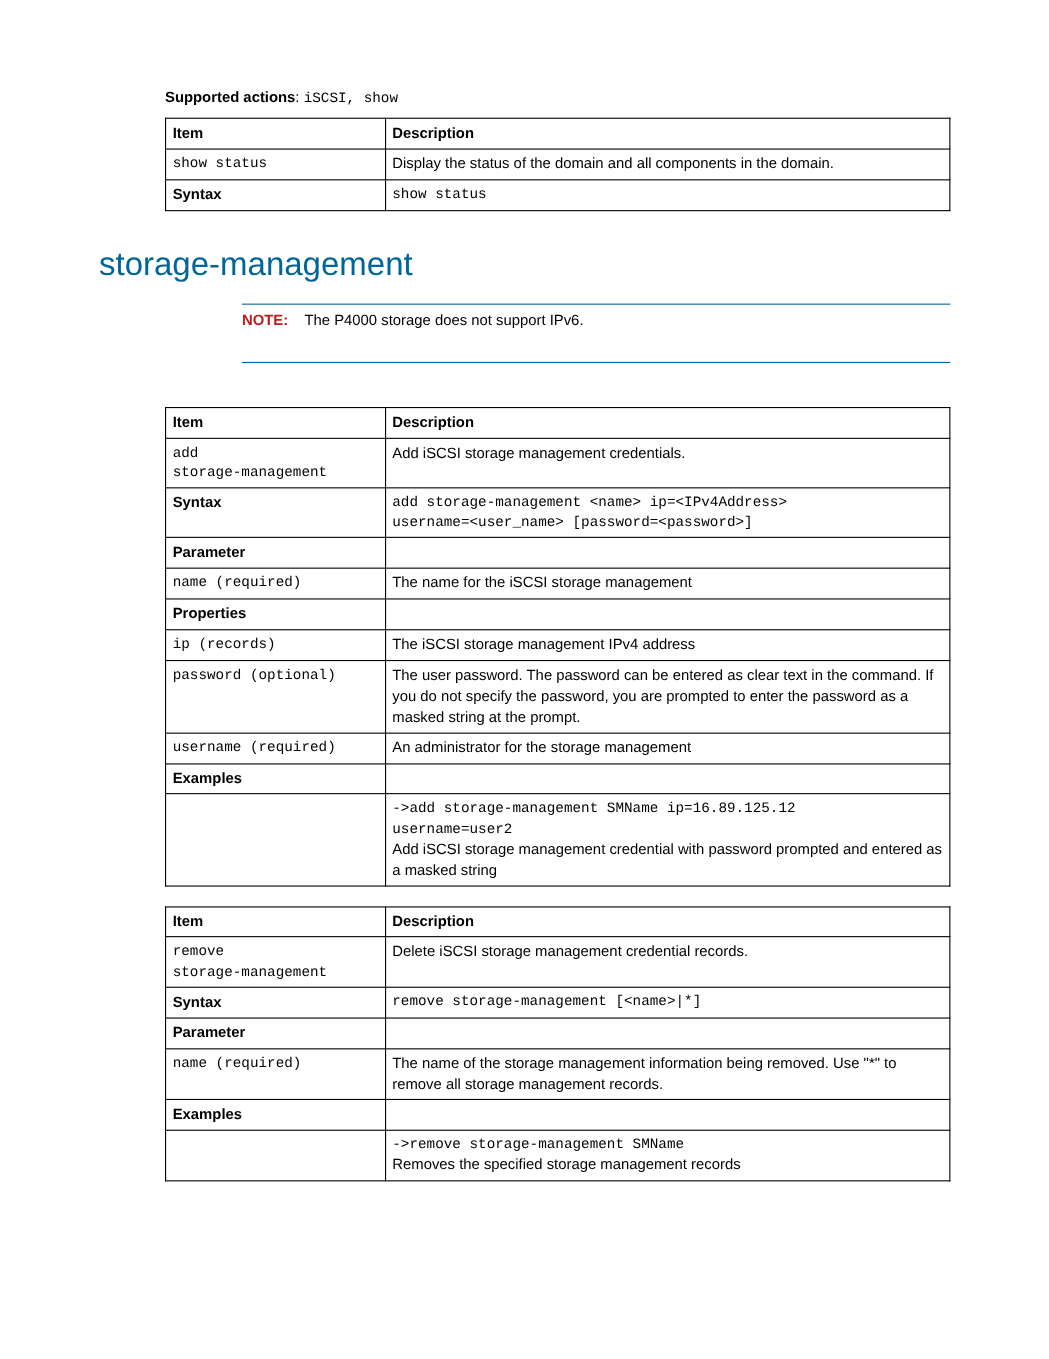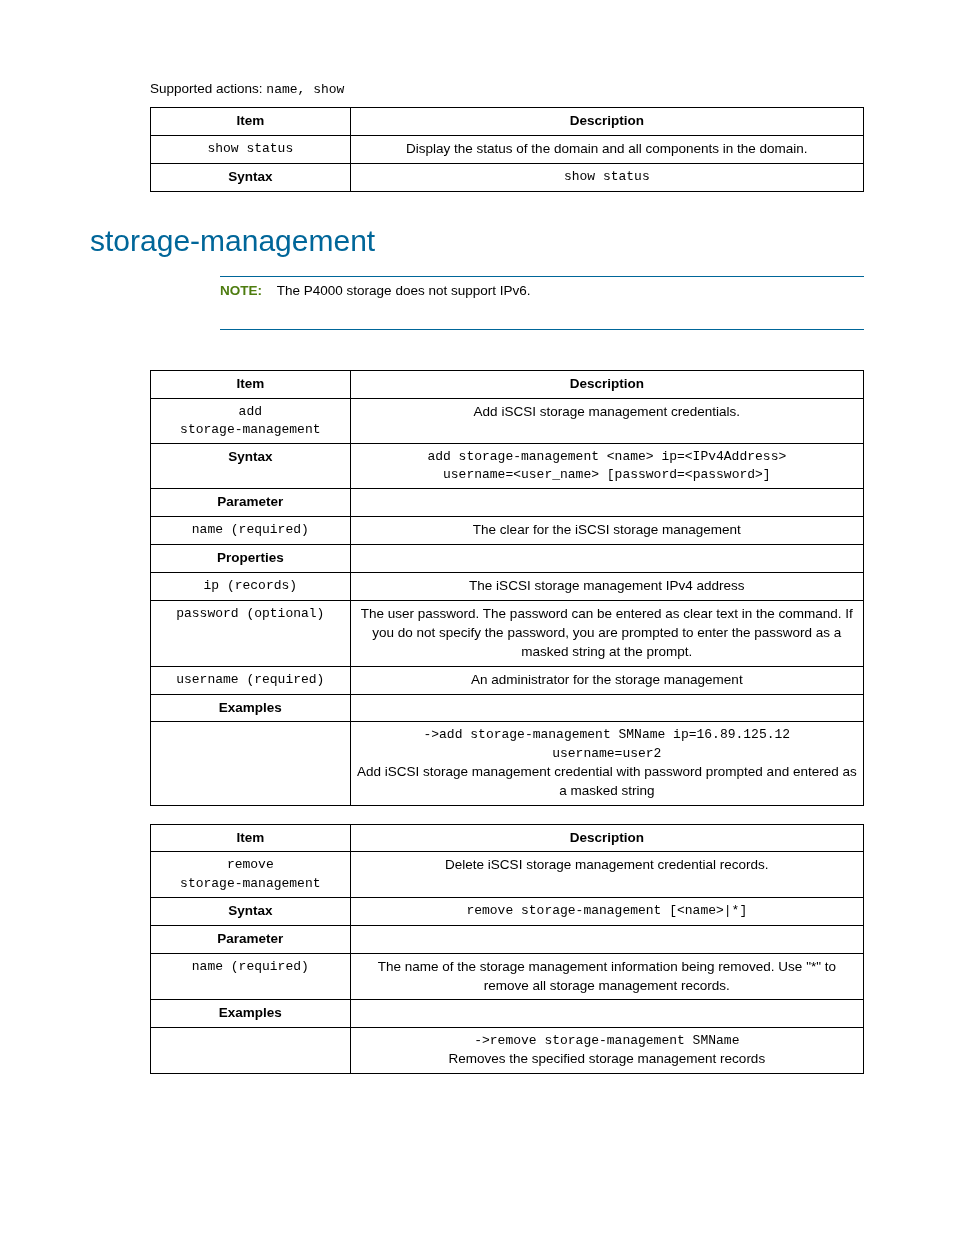--- a/index.html
+++ b/index.html
@@ -16,35 +16,35 @@
       font-size: 13.5px;
       line-height: 1.4;
     }
     .content-indent {
       margin-left: 60px;
     }
     .supported-actions {
       margin-bottom: 8px;
     }
     .supported-actions .label {
-      font-weight: normal;
+      font-weight: bold;
     }
     .mono {
       font-family: "Courier New", Courier, monospace;
       font-size: 13px;
     }
     table {
       border-collapse: collapse;
       width: 100%;
       margin-bottom: 18px;
     }
     table th, table td {
       border: 1px solid #000;
       padding: 4px 6px;
-      text-align: center;
+      text-align: left;
       vertical-align: top;
       font-size: 13.5px;
     }
     table th {
       font-weight: bold;
     }
     table td.label-cell {
       font-weight: bold;
     }
     h1.section-title {
@@ -59,33 +59,33 @@
     }
     .note-block {
       margin-left: 130px;
       margin-top: 8px;
       margin-bottom: 40px;
       border-top: 1.5px solid #006699;
       border-bottom: 1px solid #006699;
       padding: 5px 0 28px 0;
     }
     .note-label {
-      color: #4d7c0f;
+      color: #b91c1c;
       font-weight: bold;
     }
     .col-item {
       width: 28%;
     }
   </style>
 </head>
 <body>
 
 <div class="content-indent">
   <div class="supported-actions">
-    <span class="label">Supported actions</span><span>: </span><span class="mono">name, show</span>
+    <span class="label">Supported actions</span><span>: </span><span class="mono">iSCSI, show</span>
   </div>
 
   <table>
     <tbody>
         <tr>
       <th class="col-item">Item</th>
       <th>Description</th>
     </tr>
     <tr>
       <td class="mono">show status</td>
@@ -131,21 +131,21 @@
         <div>add storage-management &lt;name&gt; ip=&lt;IPv4Address&gt;</div>
         <div>username=&lt;user_name&gt; [password=&lt;password&gt;]</div>
       </td>
     </tr>
     <tr>
       <td class="label-cell">Parameter</td>
       <td></td>
     </tr>
     <tr>
       <td class="mono">name (required)</td>
-      <td>The clear for the iSCSI storage management</td>
+      <td>The name for the iSCSI storage management</td>
     </tr>
     <tr>
       <td class="label-cell">Properties</td>
       <td></td>
     </tr>
     <tr>
       <td class="mono">ip (records)</td>
       <td>The iSCSI storage management IPv4 address</td>
     </tr>
     <tr>

